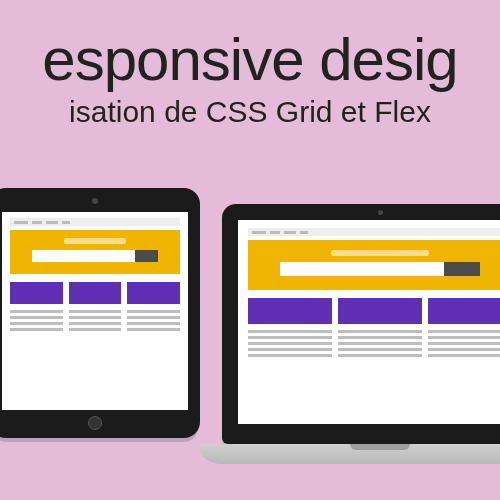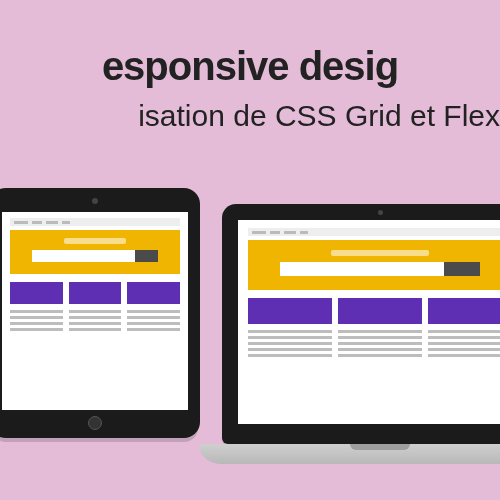--- a/index.html
+++ b/index.html
@@ -13,31 +13,29 @@
   }
   .title-block {
     position: absolute;
     top: 28px;
     left: 0;
     right: 0;
     text-align: center;
     color: #222;
   }
   .title {
-    font-size: 40px;
-    font-weight: 700;
+    font-size: 60px;
+    font-weight: 400;
     letter-spacing: -1px;
     line-height: 1.05;
-    margin-top: 17px;
   }
   .subtitle {
     font-size: 30px;
     font-weight: 400;
-    margin-top: 12px;
-    text-align: right;
+    margin-top: 4px;
   }
 
   
   .stage {
     position: absolute;
     left: 0; right: 0;
     bottom: 18px;
     height: 320px;
   }
 

